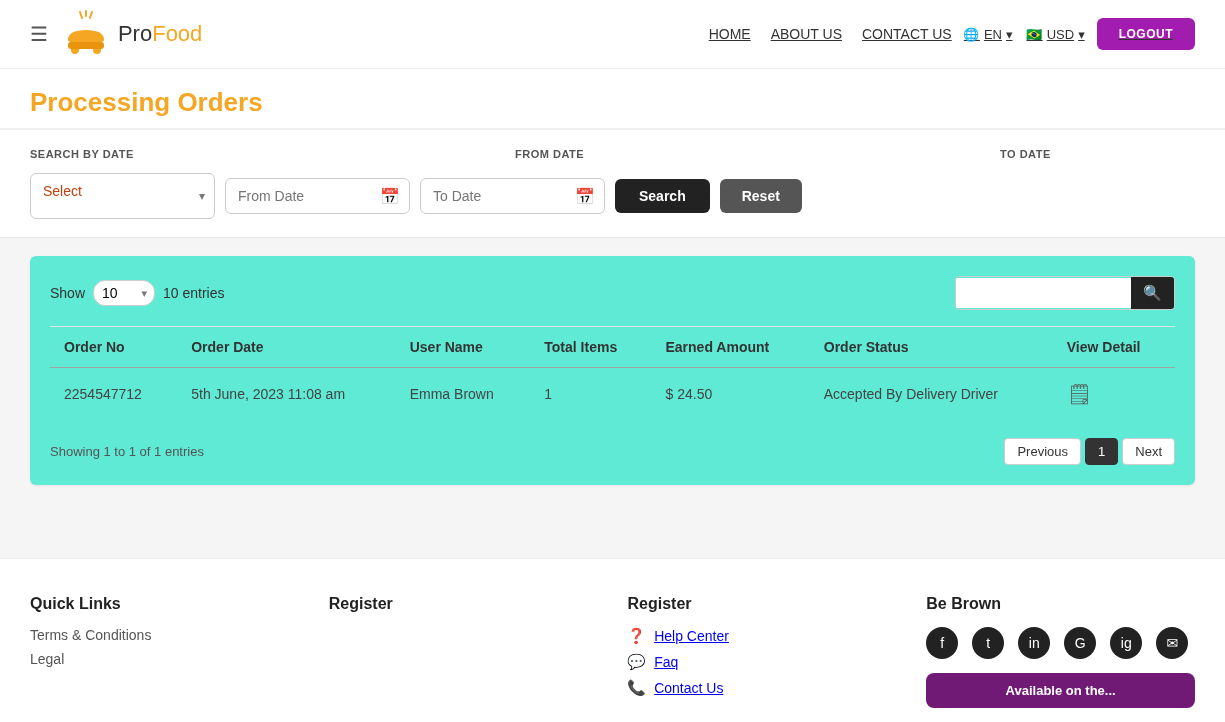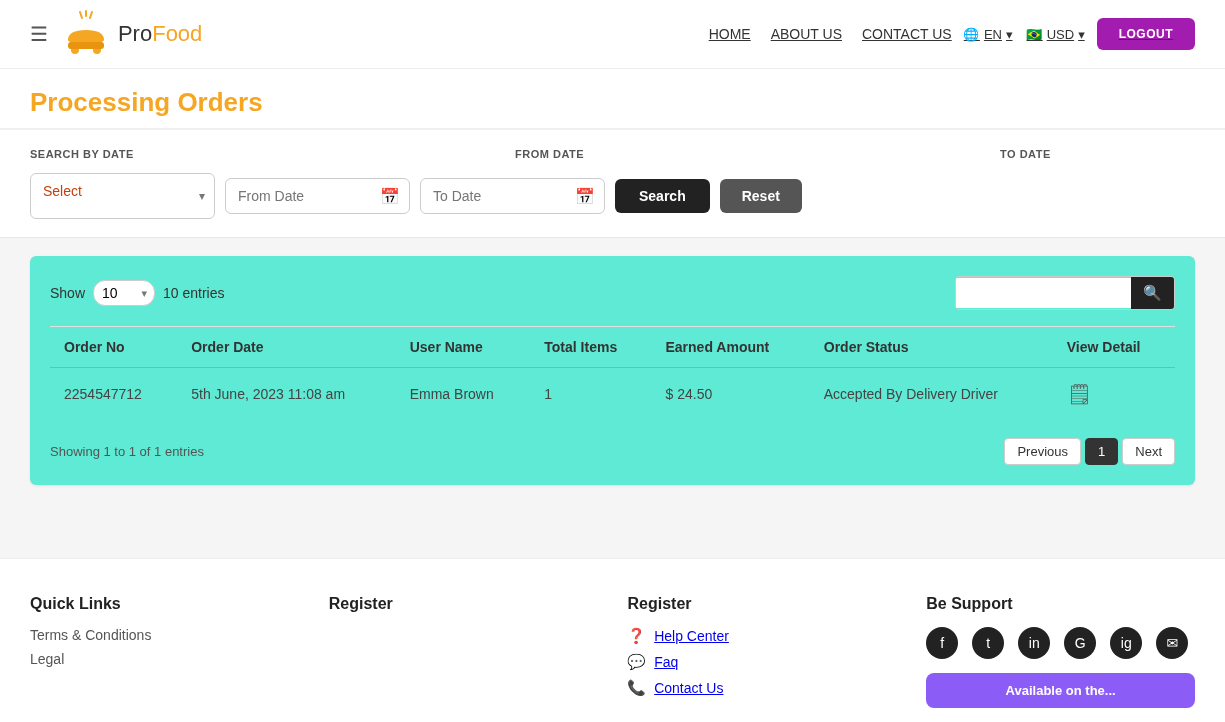--- a/index.html
+++ b/index.html
@@ -372,21 +372,21 @@
       background: #222;
       color: #fff;
       display: flex;
       align-items: center;
       justify-content: center;
       font-size: 14px;
       cursor: pointer;
       text-decoration: none;
     }
     .app-btn {
-      background: #8b5cf6;
+      background: #701a75;
       color: #fff;
       border: none;
       padding: 10px 24px;
       border-radius: 8px;
       font-size: 13px;
       font-weight: 600;
       cursor: pointer;
       margin-top: 14px;
       display: block;
       width: 100%;
@@ -564,21 +564,21 @@
         <span class="support-icon">💬</span>
         <a href="#">Faq</a>
       </div>
       <div class="support-item">
         <span class="support-icon">📞</span>
         <a href="#">Contact Us</a>
       </div>
     </div>
 
     <div class="footer-col">
-      <h4>Be Support</h4>
+      <h4>Be Brown</h4>
       <div class="social-icons">
         <a href="#" class="social-icon">f</a>
         <a href="#" class="social-icon">t</a>
         <a href="#" class="social-icon">in</a>
         <a href="#" class="social-icon">G</a>
         <a href="#" class="social-icon">ig</a>
         <a href="#" class="social-icon">✉</a>
       </div>
       <button class="app-btn">Available on the...</button>
     </div>

